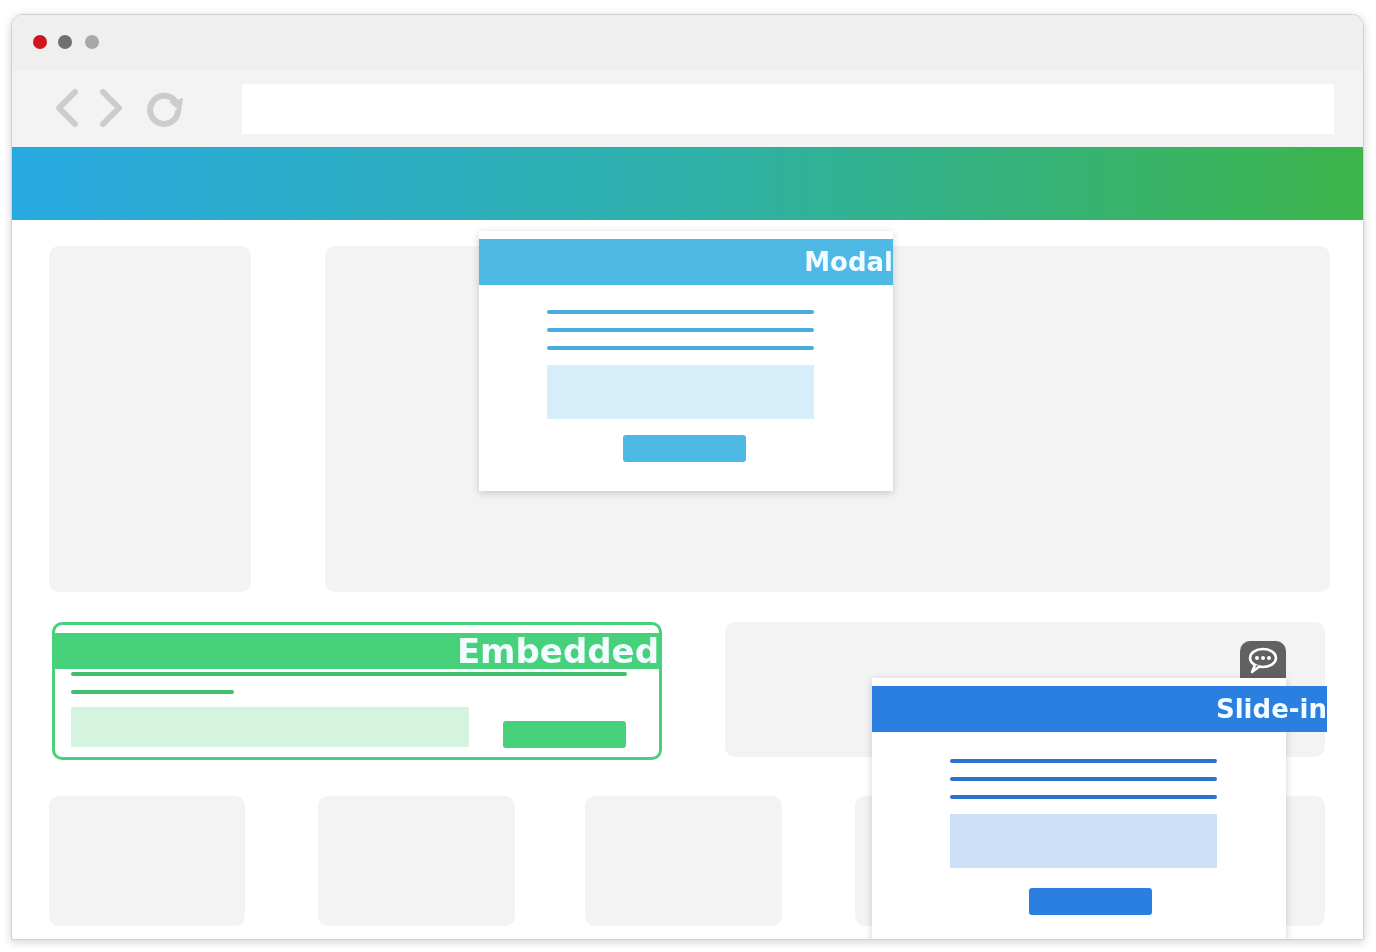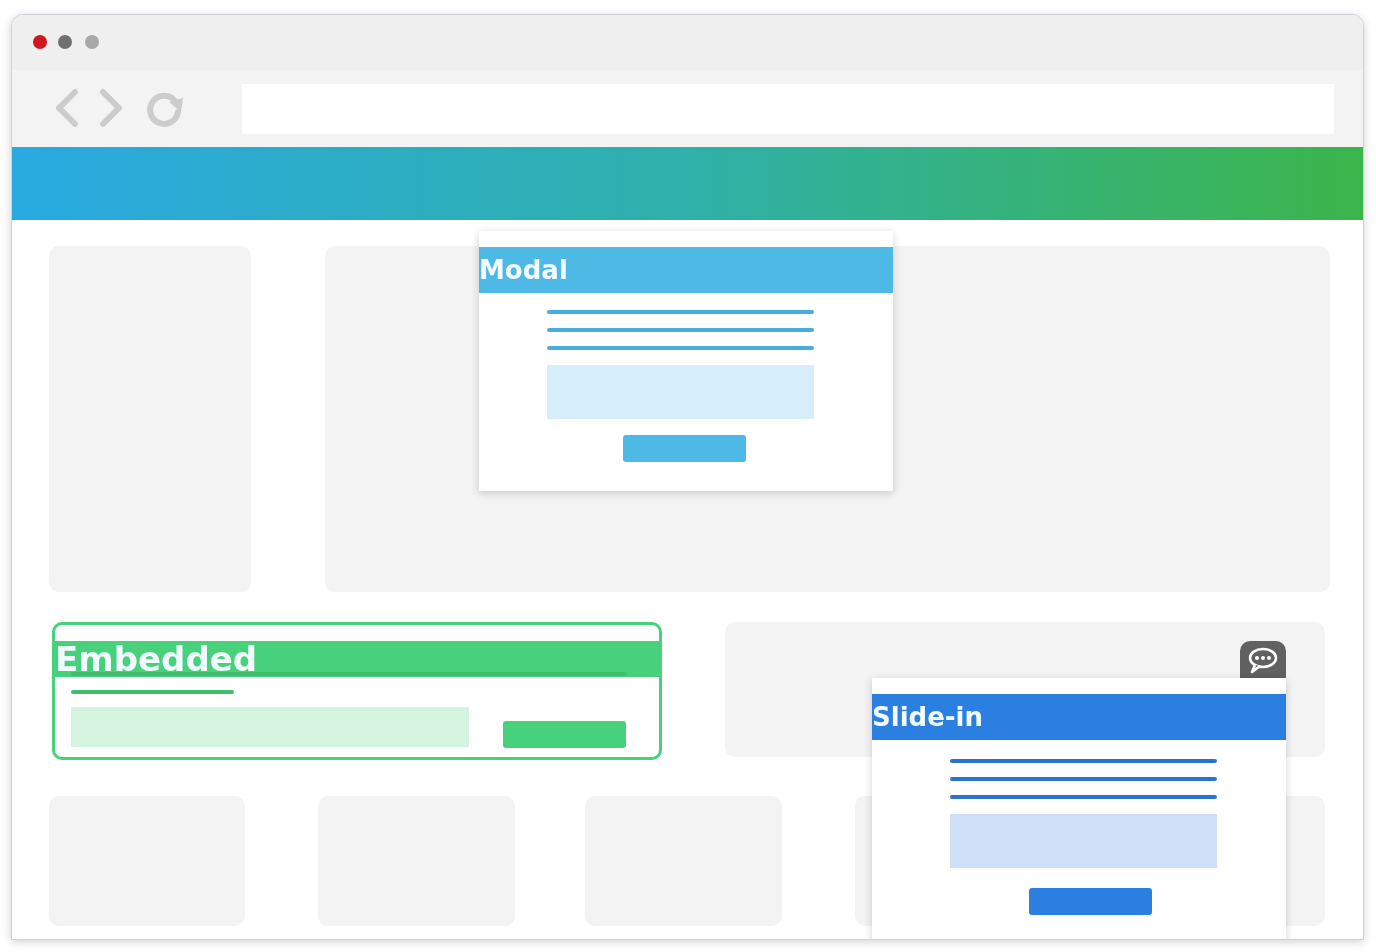--- a/index.html
+++ b/index.html
@@ -6,21 +6,21 @@
   body { width:1376px; height:952px; background:#ffffff; position:relative; overflow:hidden; font-family:"DejaVu Sans", sans-serif; }
   .window { position:absolute; left:11px; top:14px; width:1351px; height:924px; background:#ffffff; border:1px solid #cfd0d8; border-radius:12px 12px 0 0; box-shadow:0 2px 10px rgba(0,0,0,0.18); overflow:hidden; }
   .titlebar { position:absolute; left:0; top:0; width:100%; height:55px; background:#efefef; }
   .dot { position:absolute; top:20px; width:14px; height:14px; border-radius:50%; }
   .toolbar { position:absolute; left:0; top:55px; width:100%; height:77px; background:#f3f3f3; }
   .nav-icon { position:absolute; top:18px; width:40px; height:40px; }
   .urlbar { position:absolute; left:230px; top:14px; width:1088px; height:48px; background:#ffffff; border:none; }
   .hero { position:absolute; left:0; top:132px; width:100%; height:73px; background:linear-gradient(90deg,#28a9e1 0%,#2fb0a9 50%,#3cb54a 100%); }
   .ph { position:absolute; background:#f3f3f3; border-radius:10px; }
   .card { position:absolute; background:#ffffff; }
-  .card-head { position:absolute; left:0; top:16px; width:100%; color:#f2fbff; font-weight:bold; text-align:left; }
+  .card-head { position:absolute; left:0; top:8px; width:100%; color:#f2fbff; font-weight:bold; text-align:right; }
   .line { position:absolute; height:4px; border-radius:2px; }
   .field { position:absolute; }
   .btn { position:absolute; border-radius:3px; }
 </style>
 </head>
 <body>
 
 <div class="window">
   <div class="titlebar">
     <div class="dot" style="left:21px;background:#d0161e;"></div>
@@ -73,20 +73,20 @@
     <svg viewBox="0 0 46 40" width="46" height="40">
       <ellipse cx="23" cy="17" rx="13" ry="9" fill="none" stroke="#ffffff" stroke-width="2.5"></ellipse>
       <path d="M15 24 L12 31 L20 25" fill="#616161" stroke="#ffffff" stroke-width="2.5" stroke-linejoin="round"></path>
       <circle cx="17" cy="17" r="2" fill="#ffffff"></circle>
       <circle cx="23" cy="17" r="2" fill="#ffffff"></circle>
       <circle cx="29" cy="17" r="2" fill="#ffffff"></circle>
     </svg>
   </div>
 
   <div class="card" style="left:860px;top:663px;width:414px;height:270px;box-shadow:0 2px 8px rgba(0,0,0,0.18);">
-    <div class="card-head" style="height:46px;line-height:46px;font-size:26px;background:#2b7fe0;">Slide-in</div>
+    <div class="card-head" style="height:46px;line-height:46px;font-size:26px;background:#2b7fe0;padding-left:41px;">Slide-in</div>
     <div class="line" style="left:78px;top:81px;width:267px;background:#2a74d0;"></div>
     <div class="line" style="left:78px;top:99px;width:267px;background:#2a74d0;"></div>
     <div class="line" style="left:78px;top:117px;width:267px;background:#2a74d0;"></div>
     <div class="field" style="left:78px;top:136px;width:267px;height:54px;background:#cde0f8;"></div>
     <div class="btn" style="left:157px;top:210px;width:123px;height:27px;background:#2b7fe0;"></div>
   </div>
 </div>
 
 </body></html>

